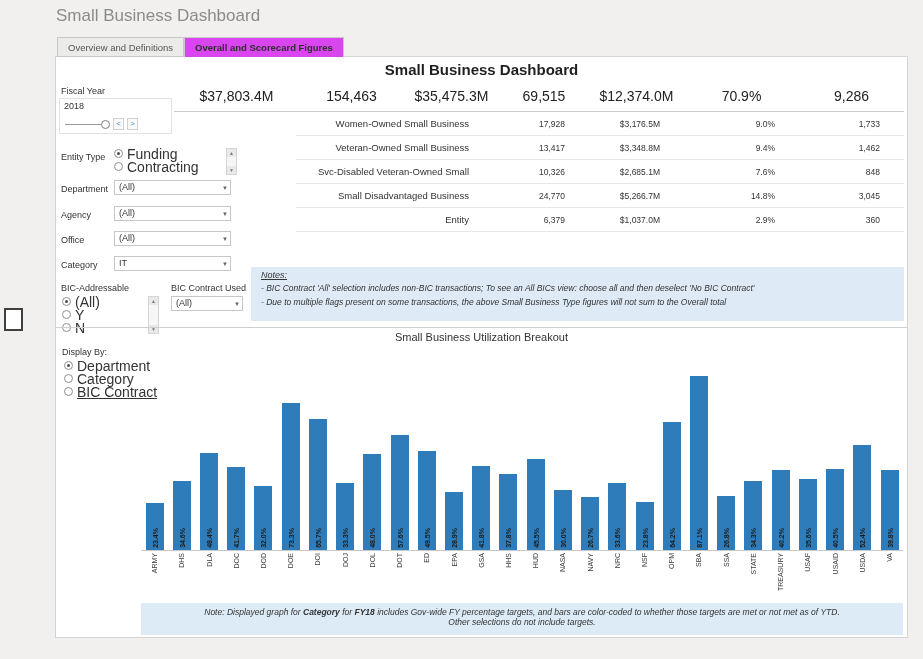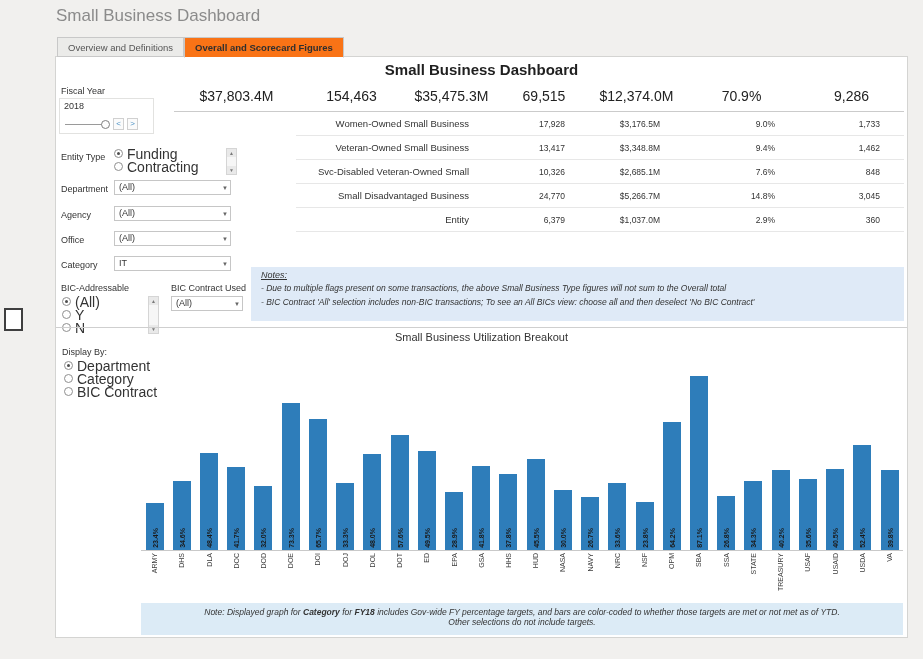--- a/index.html
+++ b/index.html
@@ -15,36 +15,36 @@
     position: absolute; left: 56px; top: 6px;
     font-size: 17px; color: #8b8b8b;
   }
   
   .tabbar { position: absolute; left: 57px; top: 37px; display: flex; z-index: 3; }
   .tab {
     font-size: 9.5px; padding: 4px 10px 3px; border: 1px solid #c8c8c8;
     background: #ebebe9; color: #555; cursor: pointer; white-space: nowrap;
   }
   .tab.active {
-    background: #f97316; color: #2f2f2f; font-weight: 700;
+    background: #d946ef; color: #2f2f2f; font-weight: 700;
     border-bottom: 1px solid #fff; margin-bottom: -1px;
   }
   
   .dashboard {
     position: absolute; left: 55px; top: 56px; width: 853px; height: 582px;
     background: #fff; border: 1px solid #d4d4d2; z-index: 2;
   }
   .dash-title {
     position: absolute; top: 4px; left: 0; width: 100%;
     text-align: center; font-size: 15px; font-weight: 700; color: #1f1f1f;
   }
   
   .flabel { position: absolute; font-size: 9px; color: #333; white-space: nowrap; }
   .fy-box {
-    position: absolute; left: 3px; top: 41px; width: 95px; height: 36px;
+    position: absolute; left: 3px; top: 41px; width: 113px; height: 36px;
     border: 1px solid #e2e2e0;
   }
   .fy-value { font-size: 9px; padding: 2px 0 0 4px; color: #333; }
   .fy-slider { position: absolute; bottom: 3px; left: 5px; display: flex; align-items: center; }
   .fy-track { display: inline-block; width: 38px; height: 1px; background: #9a9a9a; }
   .fy-handle {
     width: 9px; height: 9px; border-radius: 50%;
     border: 1px solid #808080; background: #fdfdfd; margin-left: -2px;
   }
   .fy-btn {
@@ -274,36 +274,36 @@
           <div class="rval">6,379</div>
           <div class="rval">$1,037.0M</div>
           <div class="rval">2.9%</div>
           <div class="rval">360</div>
         </div>
       </div>
   </div>
 
   <div class="notes">
     <div class="notes-heading">Notes:</div>
+    <div class="note-line">- BIC Contract 'All' selection includes non-BIC transactions; To see an All BICs view: choose all and then deselect 'No BIC Contract'</div>
     <div class="note-line">- Due to multiple flags present on some transactions, the above Small Business Type figures will not sum to the Overall total</div>
-    <div class="note-line">- BIC Contract 'All' selection includes non-BIC transactions; To see an All BICs view: choose all and then deselect 'No BIC Contract'</div>
   </div>
 
   <div class="util-header">Small Business Utilization Breakout</div>
 
   <div class="flabel" style="left:6px;top:290px;">Display By:</div>
   <div class="radio-row" style="left:8px;top:303px;">
     <span class="radio sel"></span>
     <span class="rlab">Department</span>
   </div>
   <div class="radio-row" style="left:8px;top:316px;">
     <span class="radio"></span>
     <span class="rlab">Category</span>
   </div>
-  <div class="radio-row" style="left:8px;top:329px;">
+  <div class="radio-row" style="left:8px;top:329px;text-decoration:underline;">
     <span class="radio"></span>
     <span class="rlab">BIC Contract</span>
   </div>
 
   <div class="chart" id="bar-chart">
     <div class="axis-line"></div>
   <div class="slot">
         <div class="bar-area">
           <div class="bar" style="height: 46.8px; background: rgb(46, 125, 186);">
             <span class="vlabel">23.4%</span>

